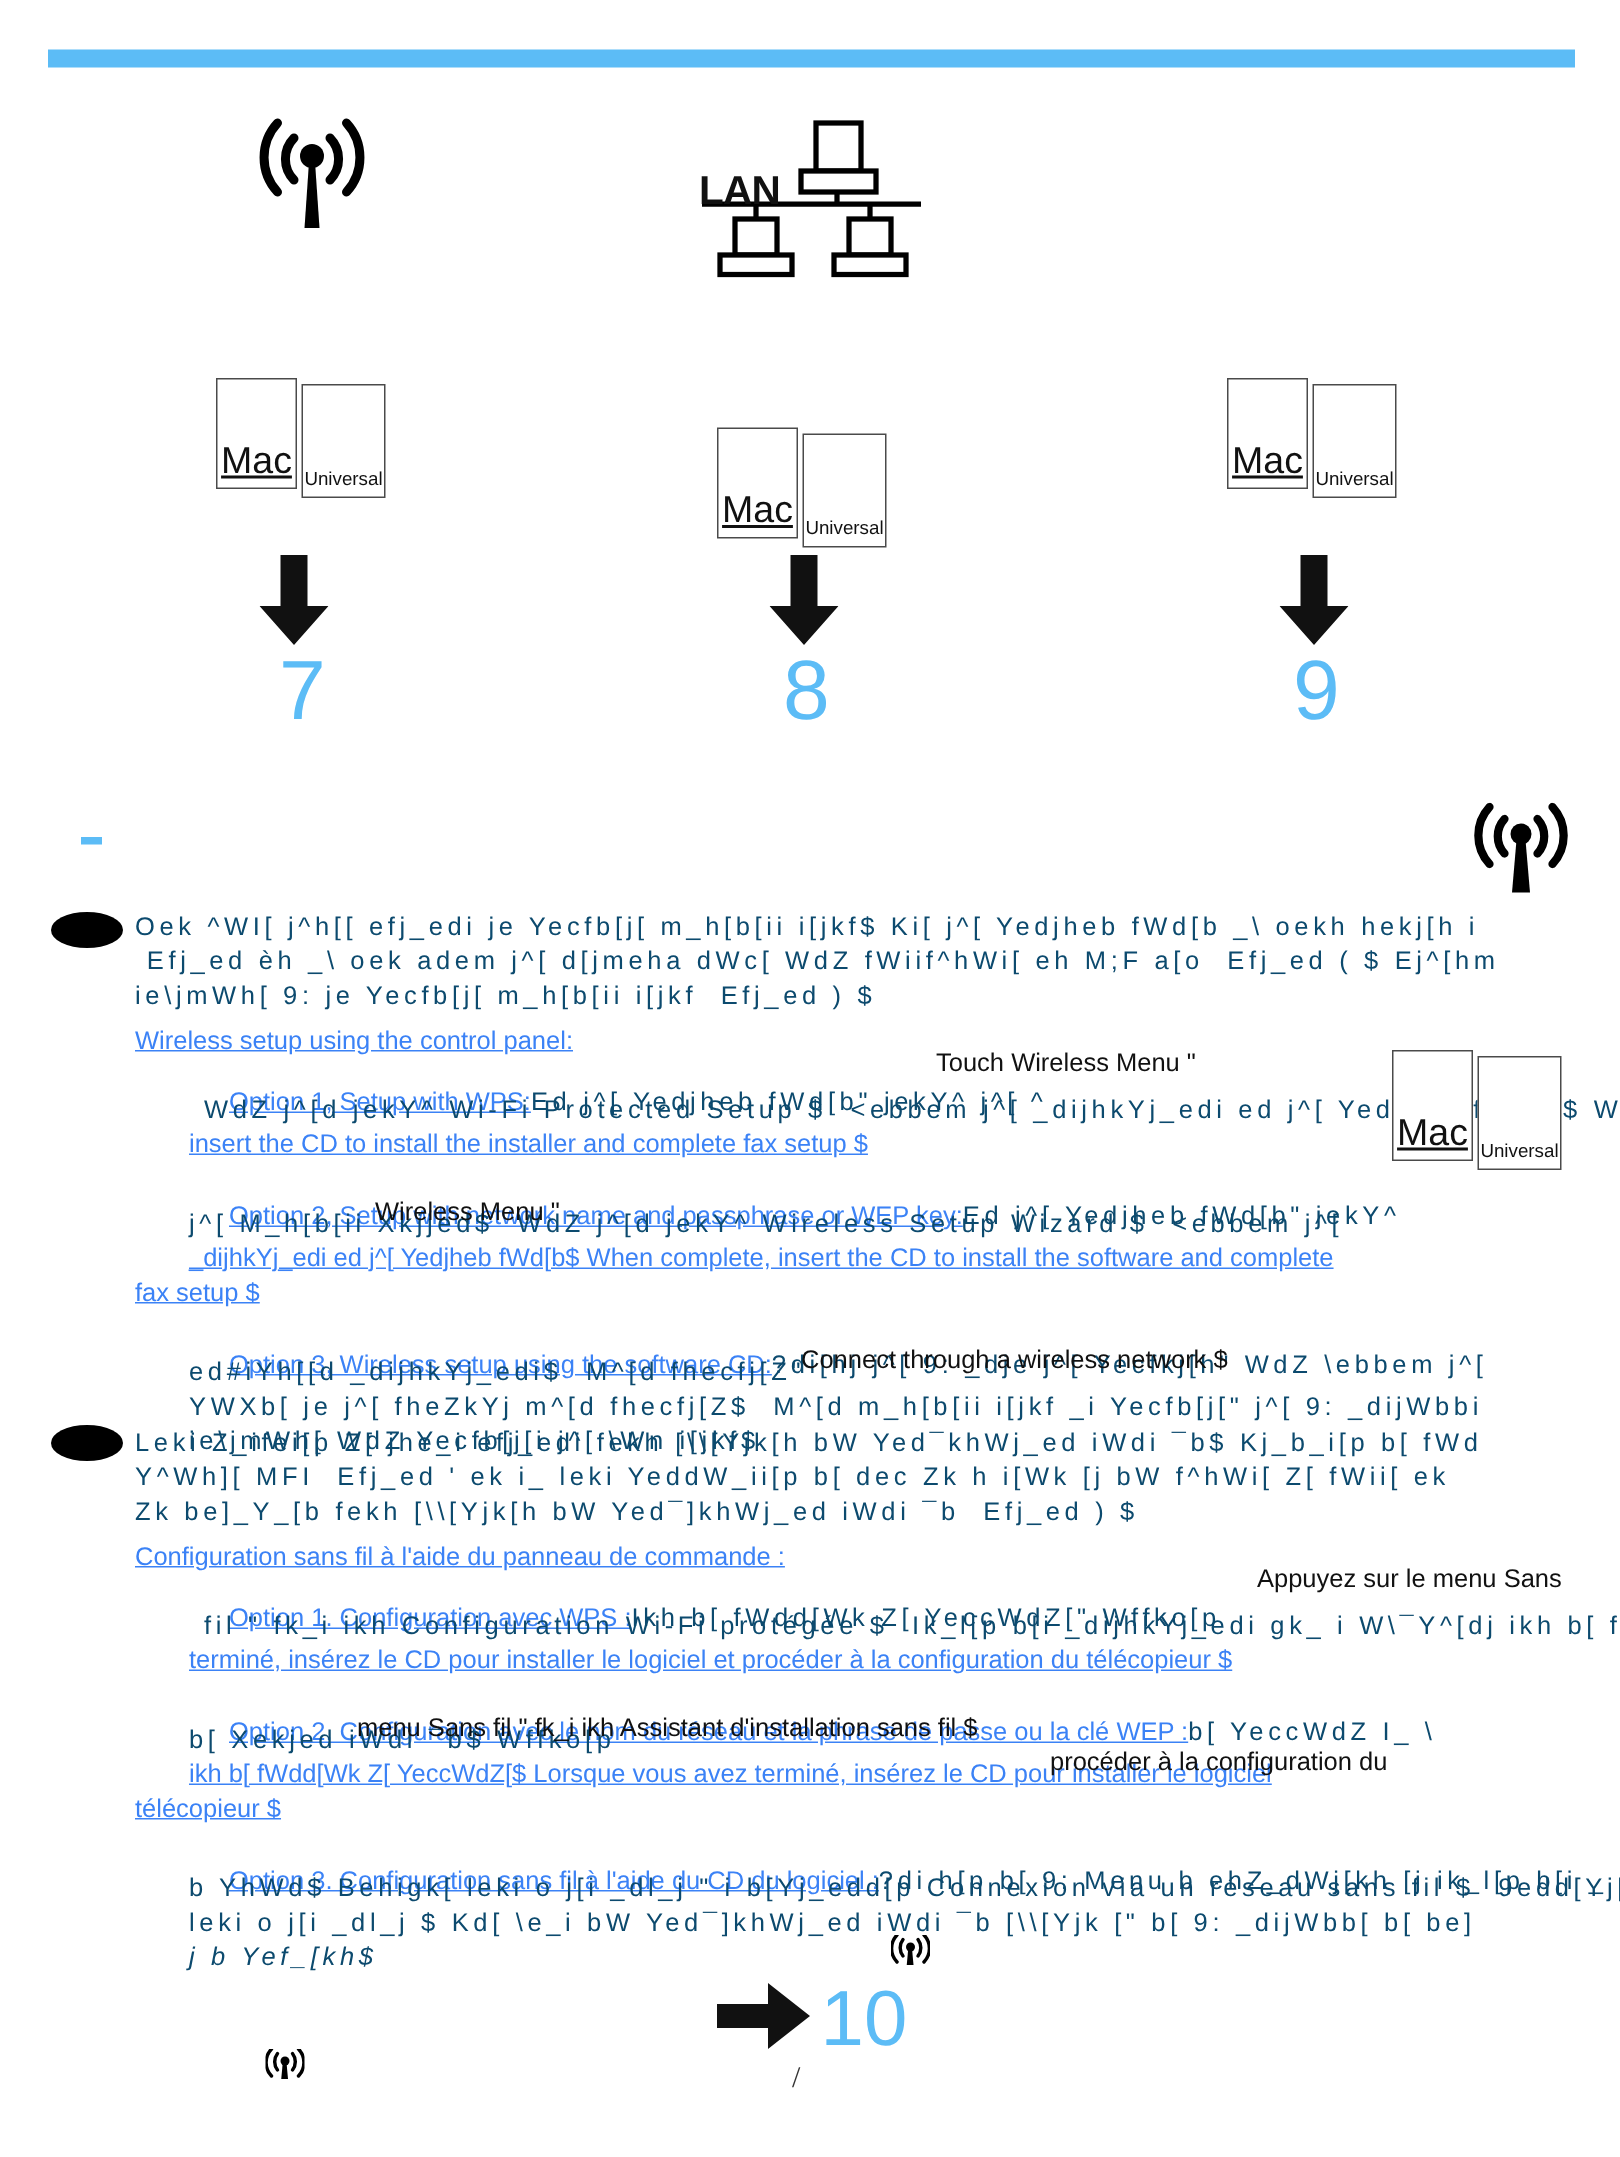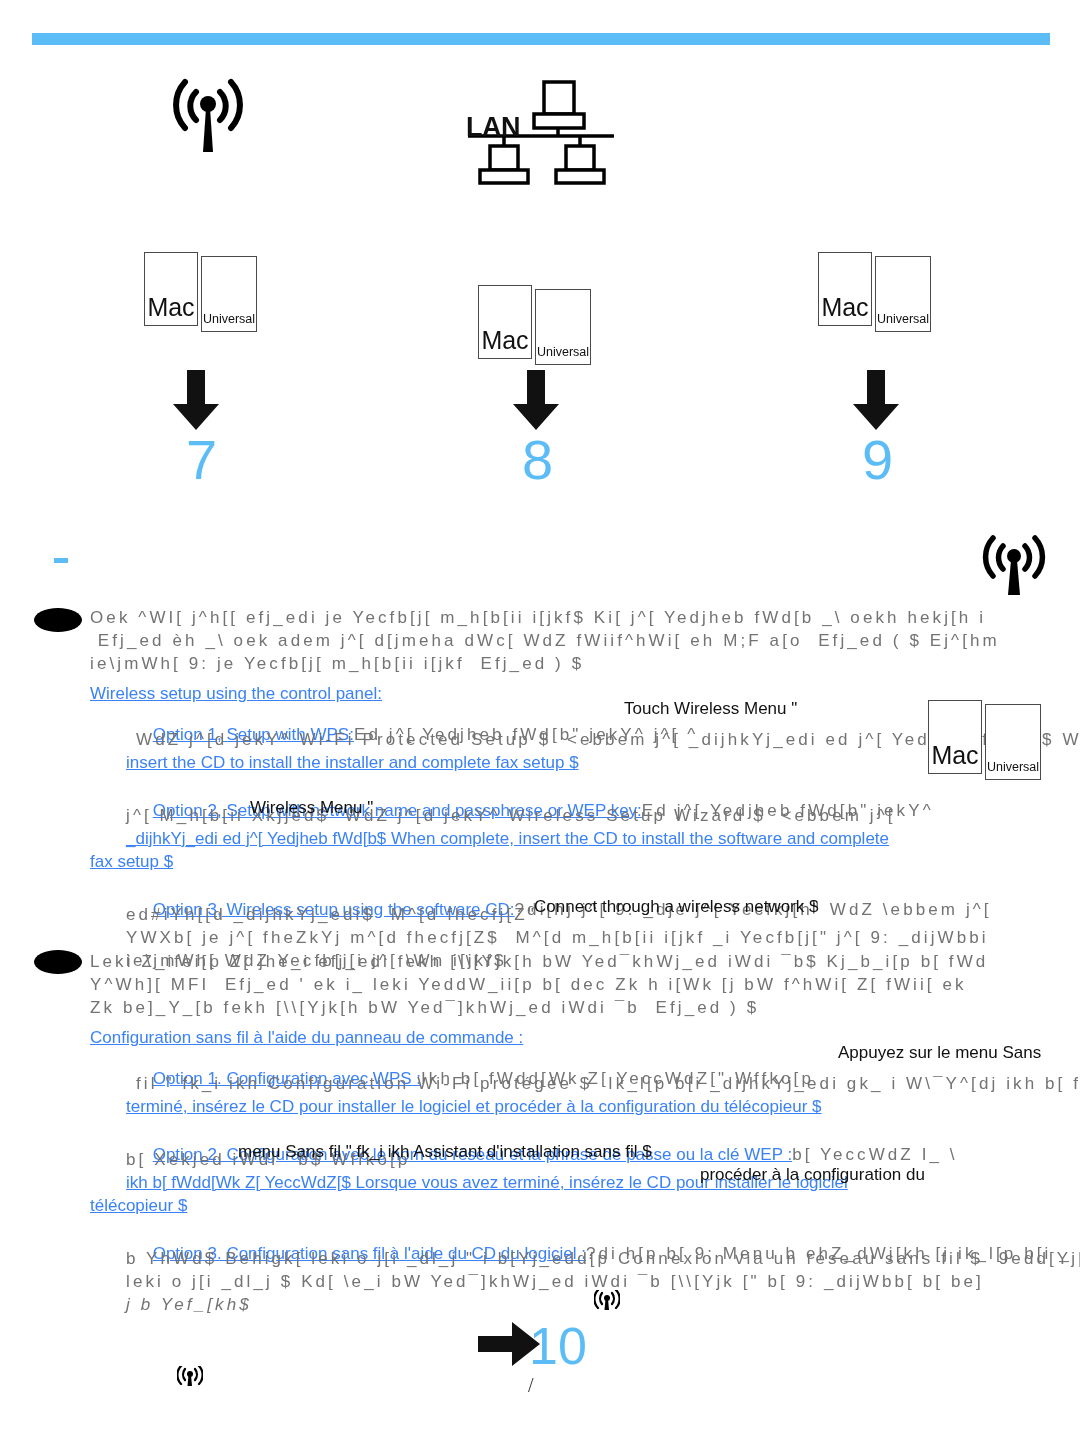--- a/index.html
+++ b/index.html
@@ -91,20 +91,21 @@
     width: 56px;
     height: 76px;
     padding-bottom: 6px;
     margin-left: 3px;
     margin-top: 4px;
   }
   .cd-mac-text {
     font-size: 25px;
     line-height: 1;
     font-family: "Liberation Sans", sans-serif;
+    text-decoration: underline;
   }
   .cd-uni-text {
     font-size: 12.5px;
     line-height: 1;
     font-family: "Liberation Sans", sans-serif;
   }
 
   .cd-a { left: 144px; top: 252px; }
   .cd-b { left: 478px; top: 285px; }
   .cd-c { left: 818px; top: 252px; }
@@ -123,21 +124,21 @@
     color: #5cbcf6;
     font-size: 56px;
     line-height: 1;
     font-family: "Liberation Sans", sans-serif;
     font-weight: 400;
   }
   .step-7 { left: 186px; top: 432px; }
   .step-8 { left: 522px; top: 432px; }
   .step-9 { left: 862px; top: 432px; }
   .step-10 {
-    left: 529px;
+    left: 547px;
     top: 1320px;
     font-size: 52px;
   }
 
   .right-arrow {
     position: absolute;
     left: 478px;
     top: 1322px;
     width: 62px;
     height: 44px;
@@ -168,21 +169,21 @@
   .textblock {
     position: absolute;
     left: 0;
     width: 1080px;
   }
   .garbled {
     font-family: "Liberation Sans", sans-serif;
     font-size: 17px;
     letter-spacing: 3.1px;
     white-space: pre;
-    color: #737373;
+    color: #0c4a6e;
     line-height: 23px;
   }
   .plain {
     font-family: "Liberation Sans", sans-serif;
     font-size: 17px;
     white-space: pre;
     color: #3b82f6;
     line-height: 23px;
     letter-spacing: 0px;
     text-decoration: underline;

